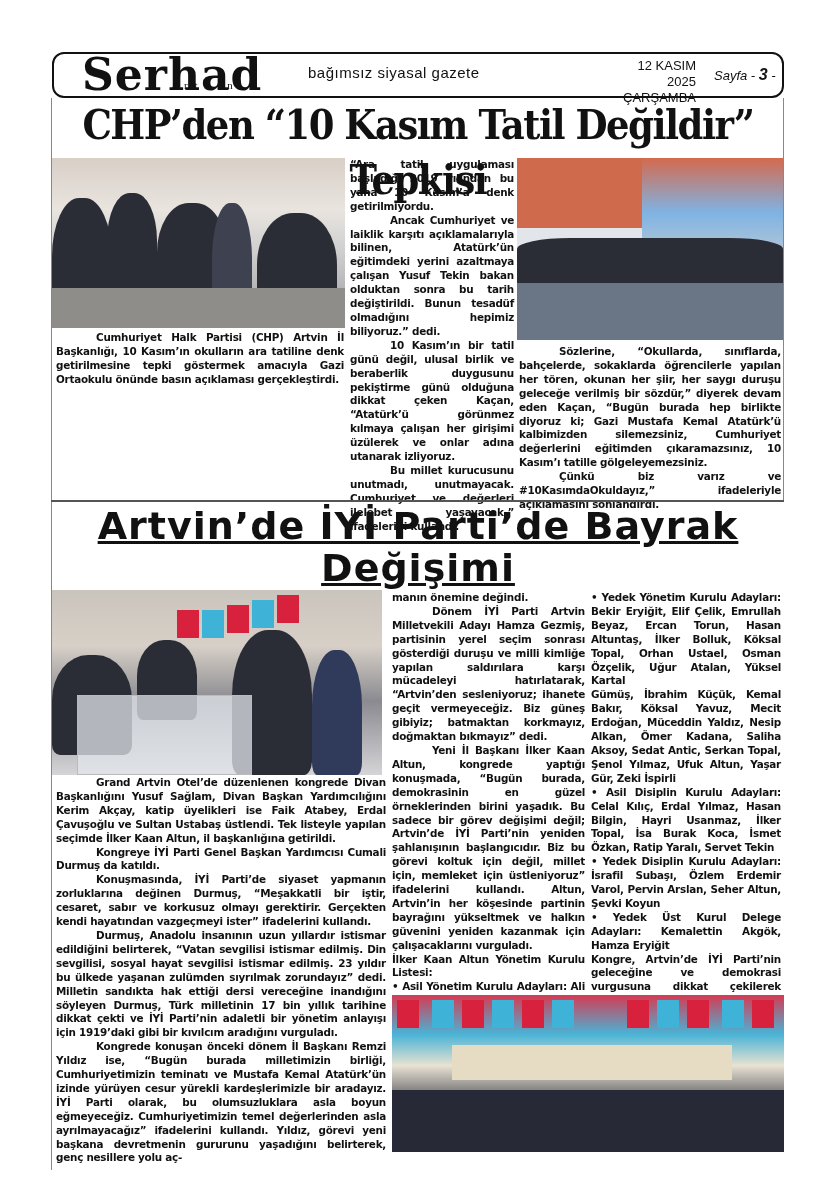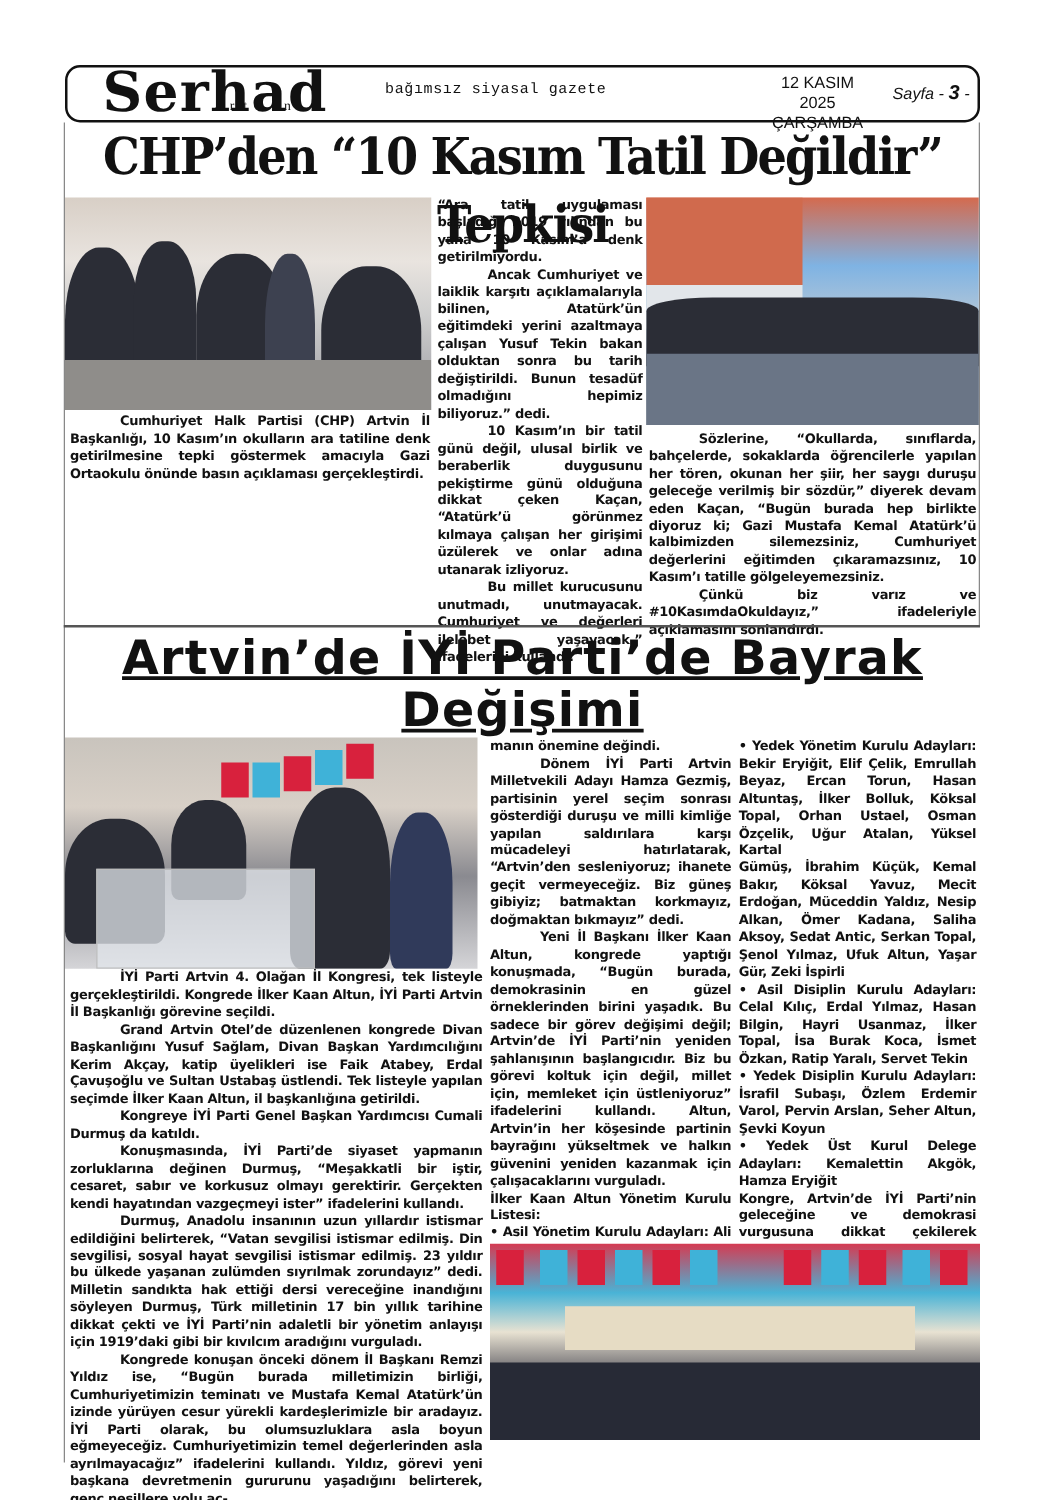--- a/index.html
+++ b/index.html
@@ -4,22 +4,22 @@
 <style>
   * { box-sizing: border-box; margin: 0; padding: 0; }
   html, body { width: 834px; height: 1200px; background: #ffffff; overflow: hidden; }
   body { position: relative; font-family: "DejaVu Sans", sans-serif; color: #111; }
   .masthead {
     position: absolute; left: 52px; top: 52px; width: 732px; height: 46px;
     border: 2px solid #111; border-radius: 12px; background: #fff;
   }
   .brand { position: absolute; left: 28px; top: -2px; font-family: "DejaVu Serif", serif; font-weight: bold; font-size: 44px; letter-spacing: 1px; line-height: 46px; }
   .brand-sub { position: absolute; left: 118px; top: 25px; font-family: Liberation Serif, serif; font-size: 11px; letter-spacing: 7px; }
-  .tagline { position: absolute; left: 254px; top: 10px; font-family: Liberation Mono, monospace; font-size: 12px; letter-spacing: 0.5px; }
-  .date { position: absolute; left: 558px; top: 4px; width: 84px; text-align: center; font-family: "Liberation Sans", sans-serif; font-size: 13px; line-height: 16px; }
+  .tagline { position: absolute; left: 254px; top: 10px; font-family: Liberation Sans, sans-serif; font-size: 15px; letter-spacing: 0.5px; }
+  .date { position: absolute; left: 558px; top: 4px; width: 84px; text-align: right; font-family: "Liberation Sans", sans-serif; font-size: 13px; line-height: 16px; }
   .pageno { position: absolute; left: 660px; top: 12px; font-family: "Liberation Sans", sans-serif; font-style: italic; font-size: 13px; }
   .pageno b { font-style: italic; font-size: 16px; }
 
   .frame-left { position: absolute; left: 51px; top: 98px; width: 1px; height: 1072px; background: #888; }
   .frame-right { position: absolute; left: 783px; top: 98px; width: 1px; height: 402px; background: #888; }
   .divider { position: absolute; left: 51px; top: 500px; width: 733px; height: 2px; background: #555; }
 
   .h1 {
     position: absolute; left: 52px; top: 102px; width: 732px; text-align: center;
     font-family: "DejaVu Serif", serif; font-weight: bold; font-size: 37px; letter-spacing: -1.5px; line-height: 50px;
@@ -118,21 +118,20 @@
   <div class="flag blue" style="left:200px;top:10px;"></div>
   <div class="flag red" style="left:225px;top:5px;"></div>
   <div class="silhouette" style="left:0;top:65px;width:80px;height:100px;"></div>
   <div class="silhouette" style="left:85px;top:50px;width:60px;height:80px;"></div>
   <div class="silhouette" style="left:180px;top:40px;width:80px;height:145px;"></div>
   <div class="silhouette" style="left:260px;top:60px;width:50px;height:125px;background:#303a5a;"></div>
   <div style="position:absolute;left:25px;top:105px;width:175px;height:80px;background:rgba(225,230,235,0.75);border:1px solid #bbb;"></div>
 </div>
 
 <div class="body-text" style="left:56px;top:776px;width:330px;">
-  <p>İYİ Parti Artvin 4. Olağan İl Kongresi, tek listeyle gerçekleştirildi. Kongrede İlker Kaan Altun, İYİ Parti Artvin İl Başkanlığı görevine seçildi.</p>
   <p>Grand Artvin Otel’de düzenlenen kongrede Divan Başkanlığını Yusuf Sağlam, Divan Başkan Yardımcılığını Kerim Akçay, katip üyelikleri ise Faik Atabey, Erdal Çavuşoğlu ve Sultan Ustabaş üstlendi. Tek listeyle yapılan seçimde İlker Kaan Altun, il başkanlığına getirildi.</p>
   <p>Kongreye İYİ Parti Genel Başkan Yardımcısı Cumali Durmuş da katıldı.</p>
   <p>Konuşmasında, İYİ Parti’de siyaset yapmanın zorluklarına değinen Durmuş, “Meşakkatli bir iştir, cesaret, sabır ve korkusuz olmayı gerektirir. Gerçekten kendi hayatından vazgeçmeyi ister” ifadelerini kullandı.</p>
   <p>Durmuş, Anadolu insanının uzun yıllardır istismar edildiğini belirterek, “Vatan sevgilisi istismar edilmiş. Din sevgilisi, sosyal hayat sevgilisi istismar edilmiş. 23 yıldır bu ülkede yaşanan zulümden sıyrılmak zorundayız” dedi. Milletin sandıkta hak ettiği dersi vereceğine inandığını söyleyen Durmuş, Türk milletinin 17 bin yıllık tarihine dikkat çekti ve İYİ Parti’nin adaletli bir yönetim anlayışı için 1919’daki gibi bir kıvılcım aradığını vurguladı.</p>
   <p>Kongrede konuşan önceki dönem İl Başkanı Remzi Yıldız ise, “Bugün burada milletimizin birliği, Cumhuriyetimizin teminatı ve Mustafa Kemal Atatürk’ün izinde yürüyen cesur yürekli kardeşlerimizle bir aradayız. İYİ Parti olarak, bu olumsuzluklara asla boyun eğmeyeceğiz. Cumhuriyetimizin temel değerlerinden asla ayrılmayacağız” ifadelerini kullandı. Yıldız, görevi yeni başkana devretmenin gururunu yaşadığını belirterek, genç nesillere yolu aç-</p>
 </div>
 
 <div class="body-text" style="left:392px;top:591px;width:193px;">
   <p class="noind">manın önemine değindi.</p>
   <p>Dönem İYİ Parti Artvin Milletvekili Adayı Hamza Gezmiş, partisinin yerel seçim sonrası gösterdiği duruşu ve milli kimliğe yapılan saldırılara karşı mücadeleyi hatırlatarak, “Artvin’den sesleniyoruz; ihanete geçit vermeyeceğiz. Biz güneş gibiyiz; batmaktan korkmayız, doğmaktan bıkmayız” dedi.</p>

